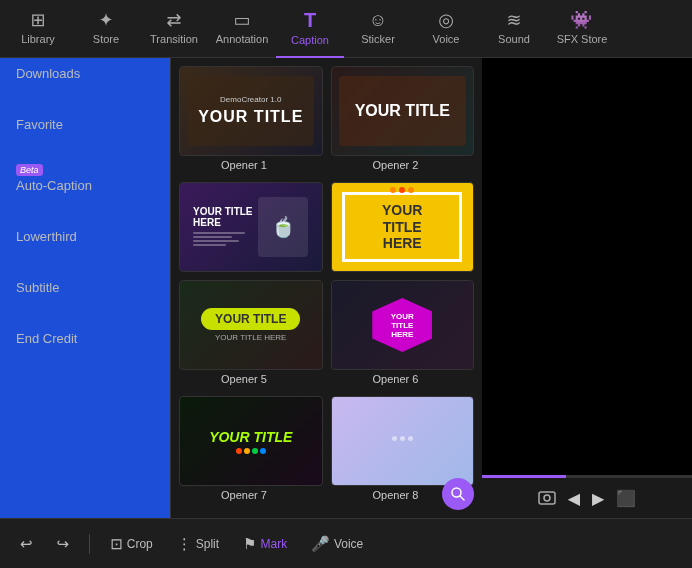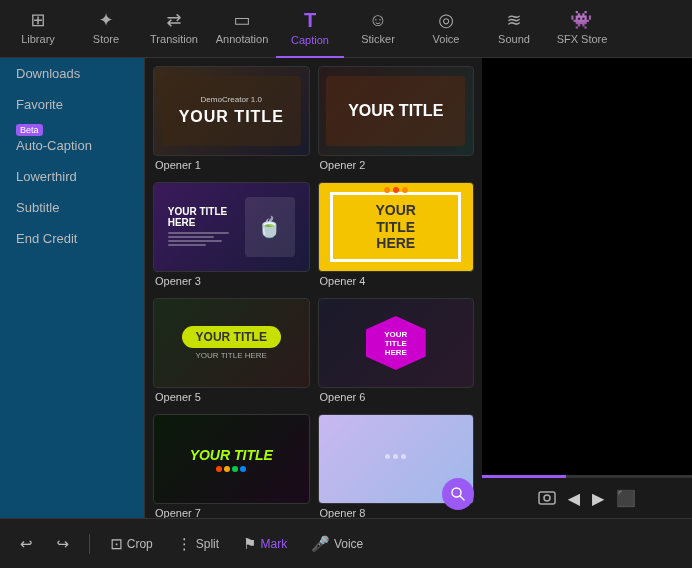--- a/index.html
+++ b/index.html
@@ -49,26 +49,27 @@
 
     
     .main-content {
       display: flex;
       flex: 1;
       overflow: hidden;
     }
 
     
     .sidebar {
-      width: 145px;
-      background: #0c4a6e;
+      width: 171px;
+      background: #1d4ed8;
       border-right: 1px solid #333;
       display: flex;
       flex-direction: column;
       flex-shrink: 0;
+      gap: 20px;
     }
     .sidebar-item {
       padding: 8px 16px;
       cursor: pointer;
       color: #bbb;
       font-size: 13px;
       position: relative;
     }
     .sidebar-item.active {
       background: #2d2350;
@@ -76,20 +77,21 @@
     }
     .beta-badge {
       background: #9b59f5;
       color: #fff;
       font-size: 9px;
       padding: 1px 4px;
       border-radius: 3px;
       position: absolute;
       top: 4px;
       left: 16px;
+      font-style: italic;
     }
     .sidebar-item.with-beta {
       padding-top: 18px;
     }
 
     
     .grid-panel {
       flex: 1;
       background: #1a1a1a;
       overflow-y: auto;
@@ -119,20 +121,21 @@
       display: flex;
       align-items: center;
       justify-content: center;
       overflow: hidden;
       position: relative;
     }
     .item-label {
       color: #ccc;
       font-size: 11px;
       padding: 3px 2px;
+      margin-left: 40px;
     }
 
     
     .thumb-opener1 {
       background: linear-gradient(135deg, #3a2a1a 0%, #1a1a2a 100%);
     }
 
     .thumb-opener2 {
       background: linear-gradient(135deg, #2a1a1a 0%, #1a2a2a 100%);
     }
@@ -547,35 +550,33 @@
               <div class="opener3-lines">
                 <div class="opener3-line" style="width:80%"></div>
                 <div class="opener3-line" style="width:60%"></div>
                 <div class="opener3-line" style="width:70%"></div>
                 <div class="opener3-line" style="width:50%"></div>
               </div>
             </div>
             <div class="opener3-right">🍵</div>
           </div>
         </div>
-        <div class="item-label">Opener 3</div>
       </div>
 
       <div class="grid-item">
         <div class="thumb thumb-opener4">
           <div class="opener4-inner">
             <div class="opener4-dots">
               <div class="opener4-dot"></div>
               <div class="opener4-dot active"></div>
               <div class="opener4-dot"></div>
             </div>
             <div class="opener4-title">YOUR<br>TITLE<br>HERE</div>
           </div>
         </div>
-        <div class="item-label">Opener 4</div>
       </div>
 
       <div class="grid-item">
         <div class="thumb thumb-opener5">
           <div class="opener5-inner">
             <div class="opener5-badge">YOUR TITLE</div>
             <div class="opener5-sub">YOUR TITLE HERE</div>
           </div>
         </div>
         <div class="item-label">Opener 5</div>

